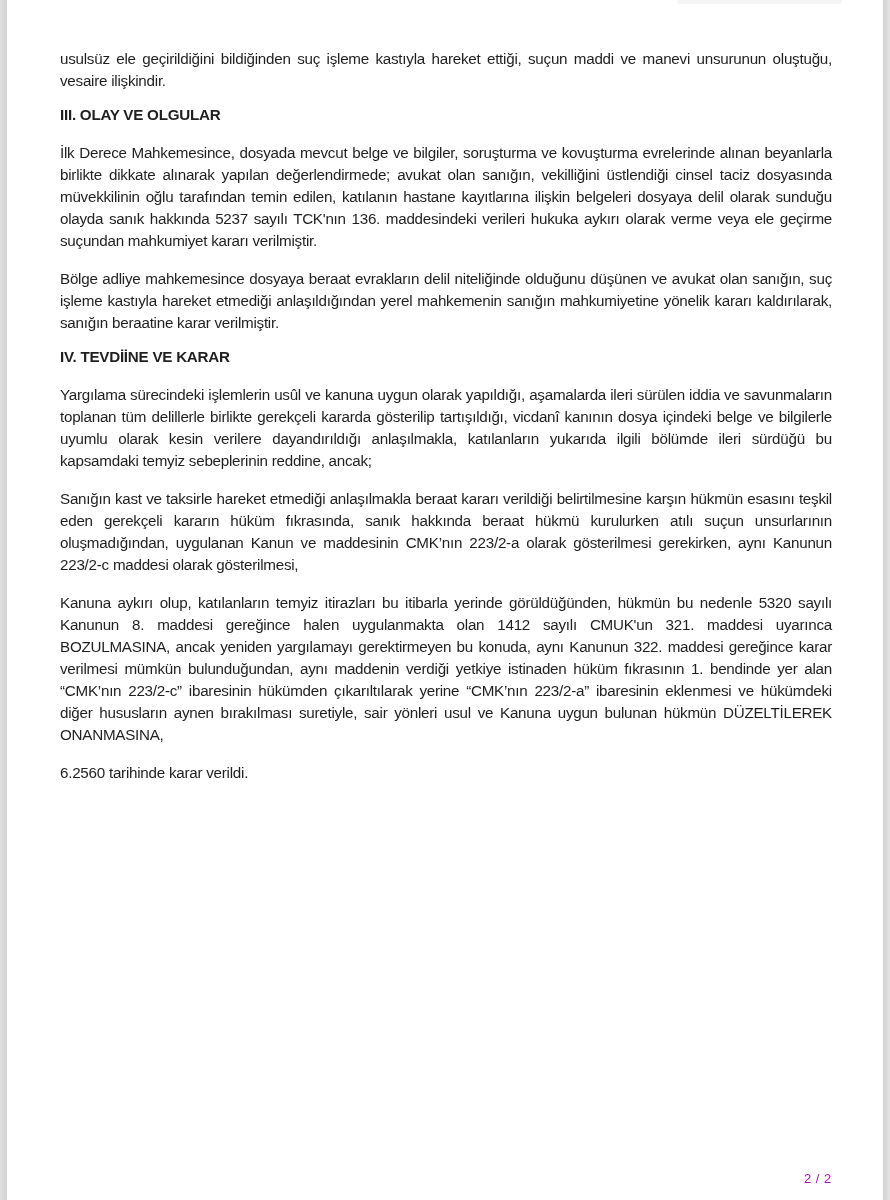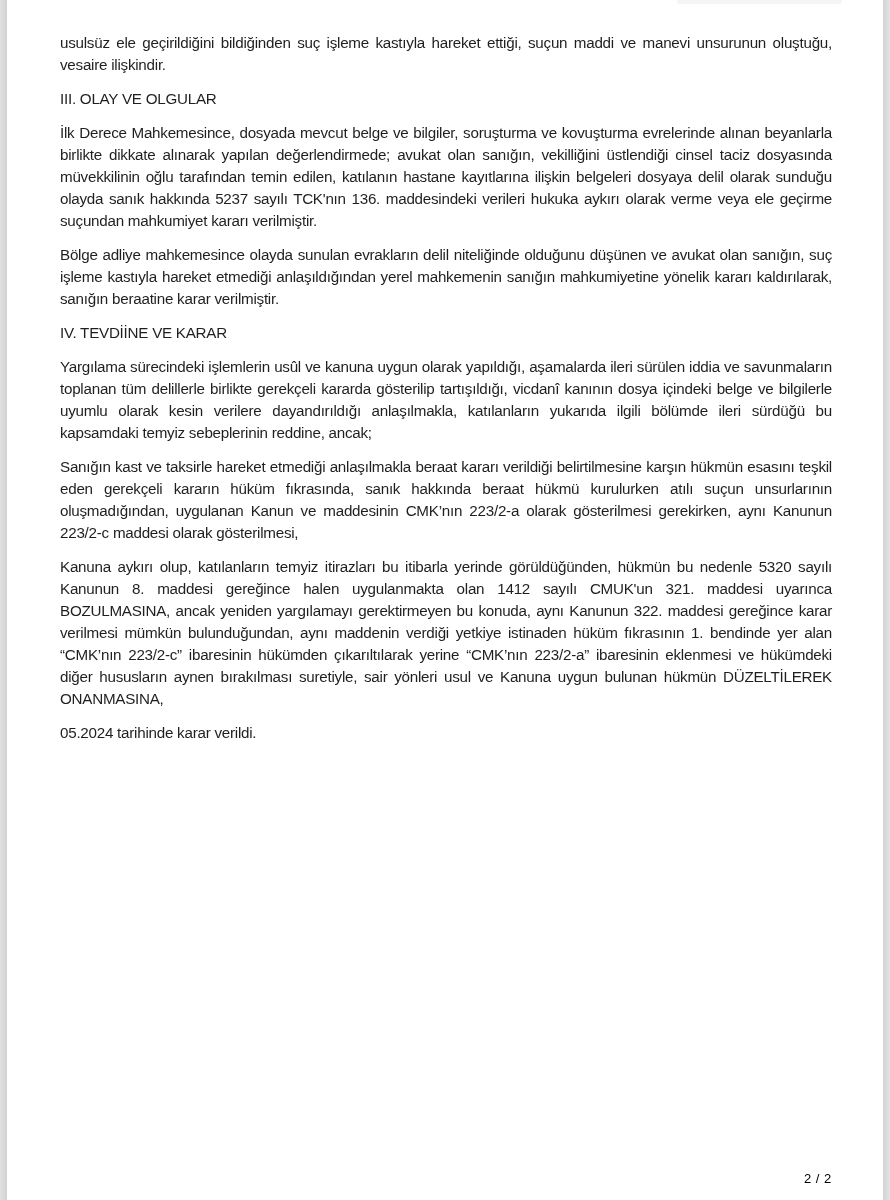--- a/index.html
+++ b/index.html
@@ -44,54 +44,54 @@
       position: absolute;
       left: 53px;
       top: 32px;
       width: 772px;
       color: #1f1f1f;
       font-size: 15.2px;
       line-height: 22px;
       letter-spacing: -0.25px;
     }
     .content p {
-      margin: 0 0 12px 0;
+      margin: 16px 0 12px 0;
       text-align: justify;
       text-align-last: left;
     }
     .content h2 {
       font-size: 15.2px;
-      font-weight: normal;
+      font-weight: bold;
       margin: 0 0 12px 0;
       line-height: 22px;
     }
     .page-number {
       position: absolute;
       left: 797px;
       top: 1171px;
       font-size: 13px;
-      color: #000000;
+      color: #a21caf;
       letter-spacing: 0.5px;
     }
   </style>
 </head>
 <body>
 
 <div class="frame-left"></div>
 <div class="frame-right"></div>
 
 <div class="page">
   <div class="header-faded"></div>
 
   <div class="content">
     <p>usulsüz ele geçirildiğini bildiğinden suç işleme kastıyla hareket ettiği, suçun maddi ve manevi unsurunun oluştuğu, vesaire ilişkindir.</p>
     <h2>III. OLAY VE OLGULAR</h2>
     <p>İlk Derece Mahkemesince, dosyada mevcut belge ve bilgiler, soruşturma ve kovuşturma evrelerinde alınan beyanlarla birlikte dikkate alınarak yapılan değerlendirmede; avukat olan sanığın, vekilliğini üstlendiği cinsel taciz dosyasında müvekkilinin oğlu tarafından temin edilen, katılanın hastane kayıtlarına ilişkin belgeleri dosyaya delil olarak sunduğu olayda sanık hakkında 5237 sayılı TCK'nın 136. maddesindeki verileri hukuka aykırı olarak verme veya ele geçirme suçundan mahkumiyet kararı verilmiştir.</p>
-    <p>Bölge adliye mahkemesince olayda sunulan evrakların delil niteliğinde olduğunu düşünen ve avukat olan sanığın, suç işleme kastıyla hareket etmediği anlaşıldığından yerel mahkemenin sanığın mahkumiyetine yönelik kararı kaldırılarak, sanığın beraatine karar verilmiştir.</p>
+    <p>Bölge adliye mahkemesince dosyaya beraat evrakların delil niteliğinde olduğunu düşünen ve avukat olan sanığın, suç işleme kastıyla hareket etmediği anlaşıldığından yerel mahkemenin sanığın mahkumiyetine yönelik kararı kaldırılarak, sanığın beraatine karar verilmiştir.</p>
     <h2>IV. TEVDİİNE VE KARAR</h2>
     <p>Yargılama sürecindeki işlemlerin usûl ve kanuna uygun olarak yapıldığı, aşamalarda ileri sürülen iddia ve savunmaların toplanan tüm delillerle birlikte gerekçeli kararda gösterilip tartışıldığı, vicdanî kanının dosya içindeki belge ve bilgilerle uyumlu olarak kesin verilere dayandırıldığı anlaşılmakla, katılanların yukarıda ilgili bölümde ileri sürdüğü bu kapsamdaki temyiz sebeplerinin reddine, ancak;</p>
     <p>Sanığın kast ve taksirle hareket etmediği anlaşılmakla beraat kararı verildiği belirtilmesine karşın hükmün esasını teşkil eden gerekçeli kararın hüküm fıkrasında, sanık hakkında beraat hükmü kurulurken atılı suçun unsurlarının oluşmadığından, uygulanan Kanun ve maddesinin CMK’nın 223/2-a olarak gösterilmesi gerekirken, aynı Kanunun 223/2-c maddesi olarak gösterilmesi,</p>
     <p>Kanuna aykırı olup, katılanların temyiz itirazları bu itibarla yerinde görüldüğünden, hükmün bu nedenle 5320 sayılı Kanunun 8. maddesi gereğince halen uygulanmakta olan 1412 sayılı CMUK'un 321. maddesi uyarınca BOZULMASINA, ancak yeniden yargılamayı gerektirmeyen bu konuda, aynı Kanunun 322. maddesi gereğince karar verilmesi mümkün bulunduğundan, aynı maddenin verdiği yetkiye istinaden hüküm fıkrasının 1. bendinde yer alan “CMK’nın 223/2-c” ibaresinin hükümden çıkarıltılarak yerine “CMK’nın 223/2-a” ibaresinin eklenmesi ve hükümdeki diğer hususların aynen bırakılması suretiyle, sair yönleri usul ve Kanuna uygun bulunan hükmün DÜZELTİLEREK ONANMASINA,</p>
-    <p>05.2024 tarihinde karar verildi.</p>
+    <p>6.2560 tarihinde karar verildi.</p>
   </div>
 
   <div class="page-number">2 / 2</div>
 </div>
 
 </body></html>

